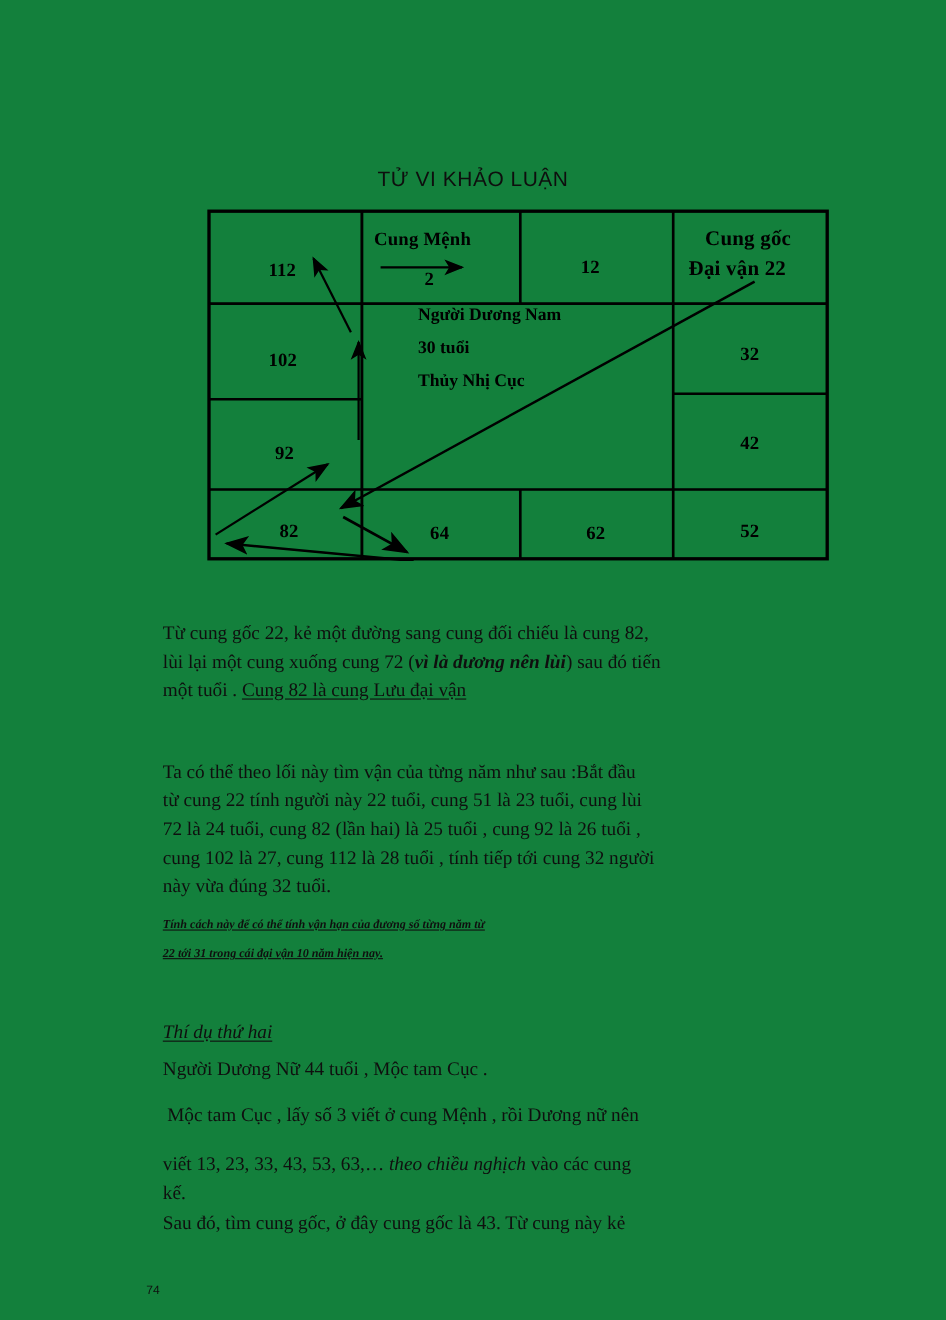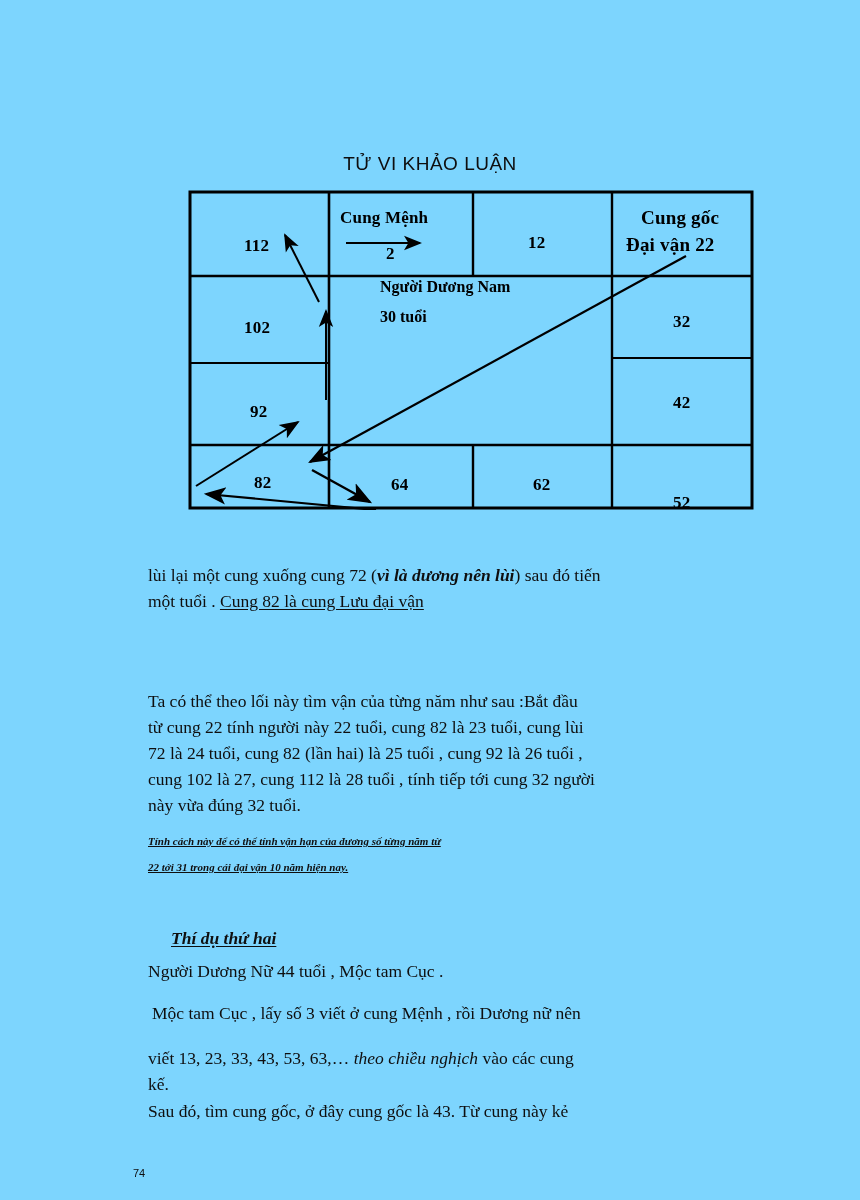--- a/index.html
+++ b/index.html
@@ -8,21 +8,21 @@
     background: #ffffff;
   }
   body {
     font-family: "Liberation Serif", "DejaVu Serif", serif;
     color: #000000;
   }
   #page {
     position: relative;
     width: 860px;
     height: 1200px;
-    background: #7dd3fc;
+    background: #15803d;
     overflow: hidden;
   }
 
   
   .page-title {
     position: absolute;
     left: 0;
     top: 153px;
     width: 860px;
     text-align: center;
@@ -91,24 +91,23 @@
     text-decoration: underline;
     text-underline-offset: 2px;
     text-align: center;
   }
   .all-ital {
     font-style: italic;
     font-weight: bold;
   }
   .sect-head {
     font-style: italic;
-    font-weight: bold;
+    font-weight: normal;
     text-decoration: underline;
     text-underline-offset: 2px;
-    margin-left: 23px;
   }
 
   .page-number {
     position: absolute;
     left: 133px;
     top: 1148px;
     font-family: "Liberation Sans", "DejaVu Sans", sans-serif;
     font-size: 11px;
     color: #111;
     margin-top: 19px;
@@ -176,42 +175,44 @@
 
     <div class="cell-label" style="left:453px; top:17px;">Cung gốc</div>
     <div class="cell-label" style="left:438px; top:44px;">Đại vận 22</div>
 
     <div class="cell-label cell-num" style="left:56px; top:128px;">102</div>
     <div class="cell-label cell-num" style="left:62px; top:212px;">92</div>
     <div class="cell-label cell-num" style="left:66px; top:283px;">82</div>
 
     <div class="cell-label cell-num" style="left:485px; top:122px;">32</div>
     <div class="cell-label cell-num" style="left:485px; top:203px;">42</div>
-    <div class="cell-label cell-num" style="left:485px; top:283px;margin-top:20px;">52</div>
+    <div class="cell-label cell-num" style="left:485px; top:283px;">52</div>
 
     <div class="cell-label cell-num" style="left:203px; top:285px;">64</div>
     <div class="cell-label cell-num" style="left:345px; top:285px;">62</div>
 
     <div class="center-block">
       <span>Người Dương Nam</span>
       <span>30 tuổi</span>
+      <span>Thủy Nhị Cục</span>
     </div>
   </div>
 
   <div class="body-text" style="top:562px;">
     <p class="para">
+      <span class="line">Từ cung gốc 22, kẻ một đường sang cung đối chiếu là cung 82,</span>
       <span class="line">lùi lại một cung xuống cung 72 (<i class="ital">vì là dương nên lùi</i>) sau đó tiến</span>
       <span class="line">một tuổi . <u class="uline">Cung 82 là cung Lưu đại vận</u></span>
     </p>
   </div>
 
   <div class="body-text" style="top:688px;">
     <p class="para">
       <span class="line">Ta có thể theo lối này tìm vận của từng năm như sau :Bắt đầu</span>
-      <span class="line">từ cung 22 tính người này 22 tuổi, cung 82 là 23 tuổi, cung lùi</span>
+      <span class="line">từ cung 22 tính người này 22 tuổi, cung 51 là 23 tuổi, cung lùi</span>
       <span class="line">72 là 24 tuổi, cung 82 (lần hai) là 25 tuổi , cung 92 là 26 tuổi ,</span>
       <span class="line">cung 102 là 27, cung 112 là 28 tuổi , tính tiếp tới cung 32 người</span>
       <span class="line">này vừa đúng 32 tuổi.</span>
     </p>
   </div>
 
   <div class="body-text all-ital" style="top:828px; font-size:11px;text-decoration:underline;">
     <p class="para">
       <span class="line">Tính cách này để có thể tính vận hạn của đương số từng năm từ</span>
       <span class="line">22 tới 31 trong cái đại vận 10 năm hiện nay.</span>

